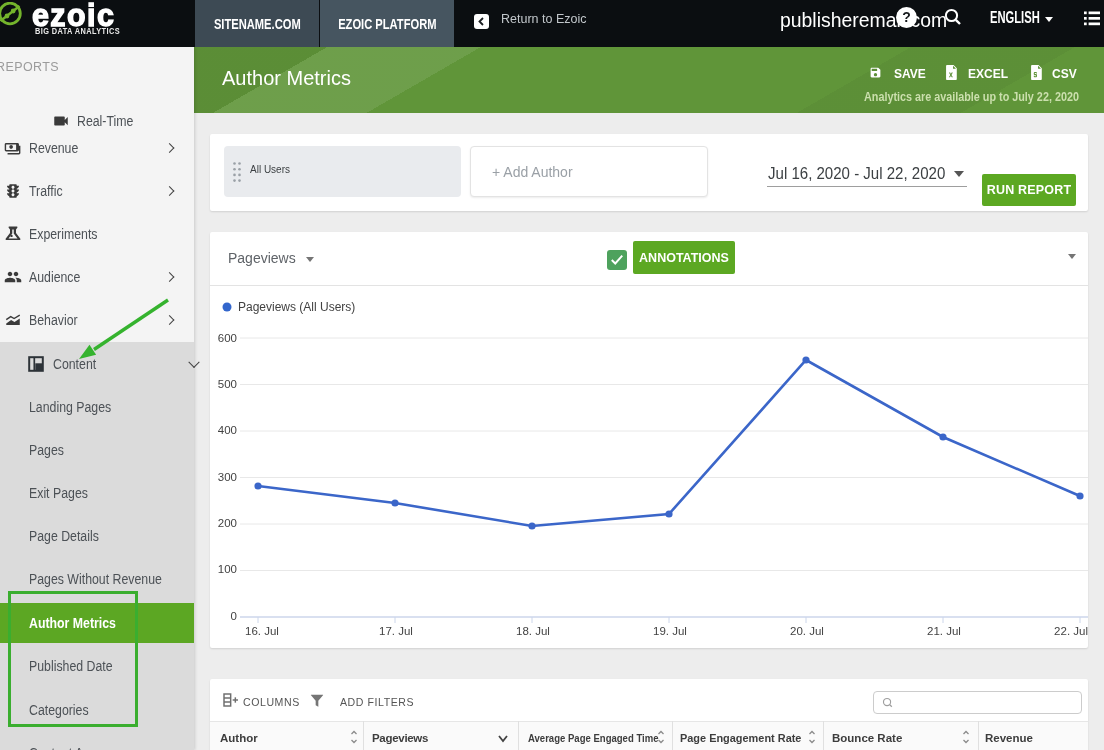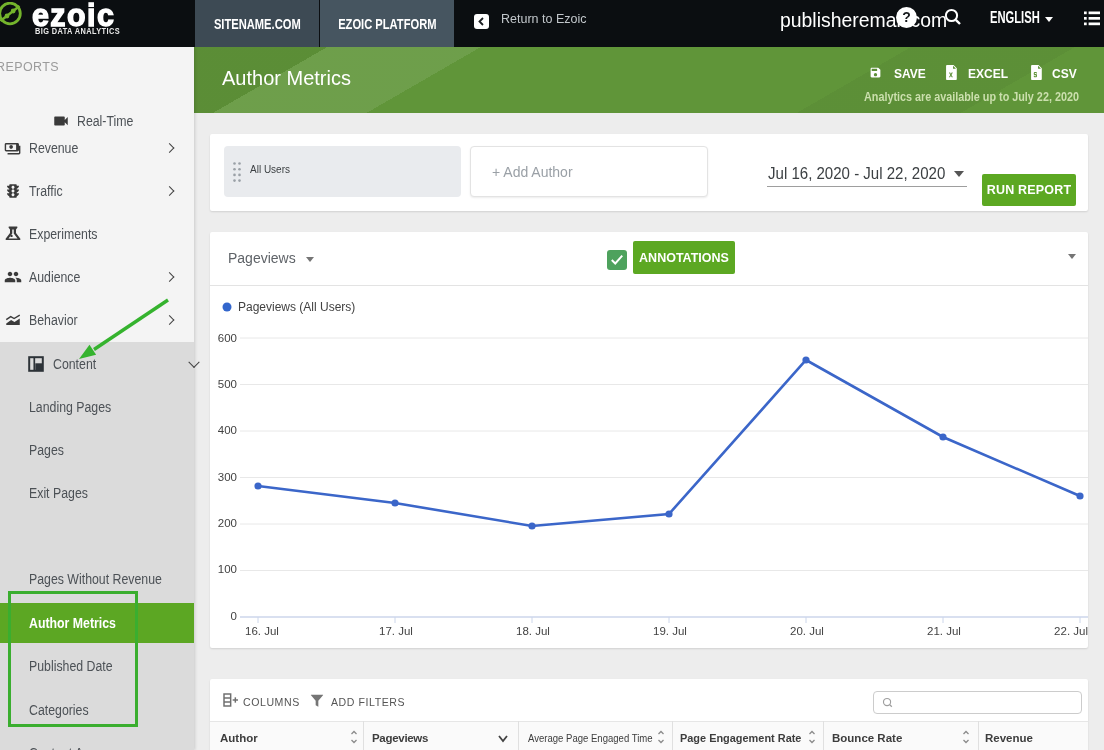--- a/index.html
+++ b/index.html
@@ -122,20 +122,23 @@
       <span class="chevD"></span>
   </div>
   <div class="sub" style="top:338px;">
       <span class="lbl">Landing Pages</span>
     </div>
   <div class="sub" style="top:381px;">
       <span class="lbl">Pages</span>
     </div>
   <div class="sub" style="top:424px;">
       <span class="lbl">Exit Pages</span>
+    </div>
+  <div class="sub" style="top:467px;">
+      <span class="lbl">Page Details</span>
     </div>
   <div class="sub" style="top:510px;">
       <span class="lbl">Pages Without Revenue</span>
     </div>
   <div class="sub" style="top:556px;height:40px;background:#5ca723;color:#fff;font-weight:bold;">
       <span class="lbl">Author Metrics</span>
     </div>
   <div class="sub" style="top:597px;height:43px;">
       <span class="lbl">Published Date</span>
     </div>
@@ -267,36 +270,36 @@
       <rect x="3" y="3" width="10" height="18"></rect>
       <line x1="3" y1="9" x2="13" y2="9"></line>
       <line x1="3" y1="15" x2="13" y2="15"></line>
       <line x1="16" y1="12" x2="24" y2="12"></line>
       <line x1="20" y1="8" x2="20" y2="16"></line>
     </svg>
   <div class="abs" style="left:33px;top:17px;font-size:11.5px;color:#555;"><span class="cond" style="transform:scaleX(0.92);letter-spacing:0.6px;">COLUMNS</span></div>
   <svg class="abs" style="left:99px;top:13px;" width="16" height="16" viewBox="0 0 24 24" fill="#757575">
       <path d="M3 4c-.4.5 0 1 0 1l7 8v7l4 2v-9l7-8s.4-.5 0-1H3z"></path>
     </svg>
-  <div class="abs" style="left:121px;top:17px;font-size:11.5px;color:#555;"><span class="cond" style="transform:scaleX(0.92);letter-spacing:0.6px;">ADD FILTERS</span></div>
+  <div class="abs" style="left:130px;top:17px;font-size:11.5px;color:#555;"><span class="cond" style="transform:scaleX(0.92);letter-spacing:0.6px;">ADD FILTERS</span></div>
   <div class="abs" style="left:663px;top:12px;width:209px;height:23px;border:1px solid #ccc;border-radius:4px;"></div>
   <svg class="abs" style="left:671px;top:17px;" width="14" height="14" viewBox="0 0 22 22">
       <circle cx="9.5" cy="9.5" r="5.6" fill="none" stroke="#9e9e9e" stroke-width="1.8"></circle>
       <line x1="13.8" y1="13.8" x2="17" y2="17" stroke="#9e9e9e" stroke-width="2"></line>
     </svg>
 
   <div class="abs" style="left:0;top:42px;width:878px;height:78px;background:#fafafa;border-top:1px solid #e6e6e6;"></div>
   <div class="abs" style="left:153px;top:42px;height:78px;border-left:1px solid #e0e0e0;"></div>
   <div class="abs" style="left:308px;top:42px;height:78px;border-left:1px solid #e0e0e0;"></div>
   <div class="abs" style="left:462px;top:42px;height:78px;border-left:1px solid #e0e0e0;"></div>
   <div class="abs" style="left:613px;top:42px;height:78px;border-left:1px solid #e0e0e0;"></div>
   <div class="abs" style="left:768px;top:42px;height:78px;border-left:1px solid #e0e0e0;"></div>
   <div class="abs" style="left:10px;top:53px;font-size:11.5px;font-weight:bold;color:#3d3d3d;">Author</div>
   <div class="abs" style="left:162px;top:53px;font-size:11.5px;font-weight:bold;color:#3d3d3d;letter-spacing:-0.3px;">Pageviews</div>
-  <div class="abs" style="left:318px;top:53px;font-size:11.5px;font-weight:normal;color:#3d3d3d;text-align:center;"><span class="cond" style="transform:scaleX(0.83);">Average Page Engaged Time</span></div>
+  <div class="abs" style="left:318px;top:53px;font-size:11.5px;font-weight:bold;color:#3d3d3d;text-align:center;"><span class="cond" style="transform:scaleX(0.83);">Average Page Engaged Time</span></div>
   <div class="abs" style="left:470px;top:53px;font-size:11.5px;font-weight:bold;color:#3d3d3d;"><span class="cond" style="transform:scaleX(0.95);">Page Engagement Rate</span></div>
   <div class="abs" style="left:622px;top:53px;font-size:11.5px;font-weight:bold;color:#3d3d3d;">Bounce Rate</div>
   <div class="abs" style="left:775px;top:53px;font-size:11.5px;font-weight:bold;color:#3d3d3d;">Revenue</div>
 
   <svg class="abs" style="left:140px;top:50px;" width="8" height="16" viewBox="0 0 8 16">
       <polyline points="1.5,5 4,2.5 6.5,5" fill="none" stroke="#8a8a8a" stroke-width="1.3"></polyline>
       <polyline points="1.5,11 4,13.5 6.5,11" fill="none" stroke="#8a8a8a" stroke-width="1.3"></polyline>
     </svg>
   <svg class="abs" style="left:287px;top:53px;" width="12" height="12" viewBox="0 0 12 12">
       <polyline points="2,4 6,9 10,4" fill="none" stroke="#424242" stroke-width="1.8"></polyline>

